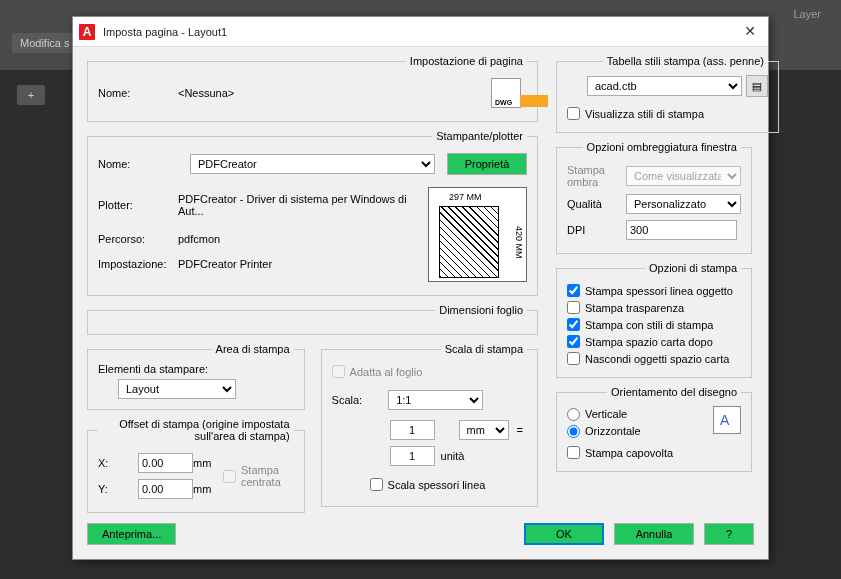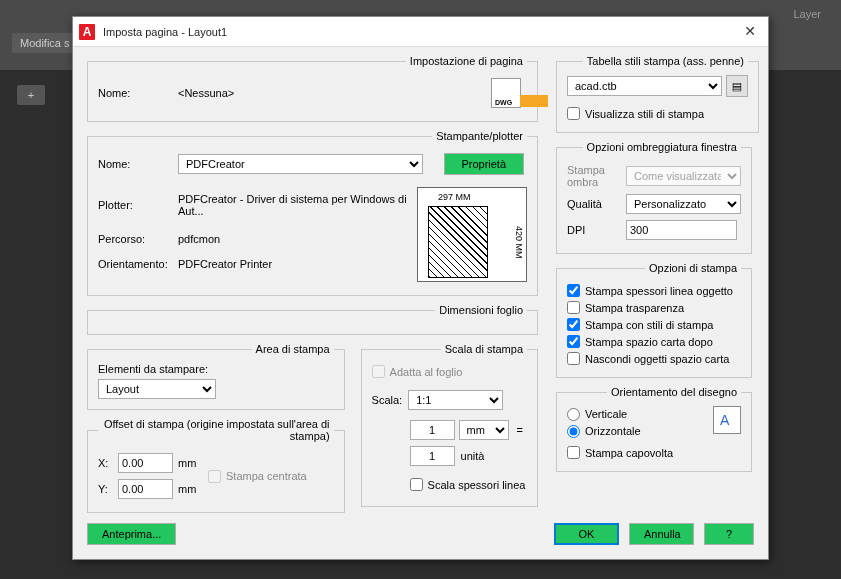--- a/index.html
+++ b/index.html
@@ -22,43 +22,43 @@
   fieldset { border: 1px solid #c8c8c8; padding: 8px 10px 10px 10px; font-size: 11px; }
   legend { padding: 0 4px; color: #000; text-align: right; }
   table.layout { border-collapse: collapse; width: 100%; }
   table.layout td { padding: 3px 0; vertical-align: middle; }
   td.lbl { width: 80px; color: #000; }
   td.val { color: #000; }
   .dwg-icon { width: 30px; height: 30px; background: linear-gradient(#fff,#fff); border: 1px solid #999; position: relative; }
   .dwg-icon::before { content: ""; position: absolute; width: 100%; height: 12px; bottom: 0; background: #f5a623; }
   .dwg-icon::after { content: "DWG"; position: absolute; bottom: 1px; left: 3px; font-size: 7px; font-weight: bold; color: #000; }
 
-  select, input[type=text] { border: 1px solid #ababab; background: #fff; height: 20px; padding: 1px 3px; }
+  select, input[type=text] { border: 1px solid #ababab; background: #fff; height: 20px; padding: 1px 3px; margin-left: 20px; }
   .btn { background: #22c55e; border: 1px solid #adadad; padding: 2px 14px; height: 22px; line-height: 16px; cursor: pointer; text-align: center; }
   .btn.default { border: 2px solid #0078d7; padding: 1px 13px; }
 
-  .preview-box { width: 110px; height: 95px; border: 1px solid #666; background: #fff; position: relative; margin-left: 8px; }
+  .preview-box { width: 99px; height: 95px; border: 1px solid #666; background: #fff; position: relative; margin-left: 8px; }
   .preview-dim-w { position: absolute; top: 4px; left: 20px; font-size: 9px; }
   .preview-dim-h { position: absolute; right: 2px; top: 38px; font-size: 9px; writing-mode: vertical-rl; }
   .preview-hatch { position: absolute; top: 18px; left: 10px; width: 60px; height: 72px; background: repeating-linear-gradient(45deg,#000,#000 1px,#fff 1px,#fff 5px); border: 1px solid #000; }
 
   .row2 { display: flex; gap: 12px; margin-top: 8px; }
   .area-col { width: 280px; }
   .scale-col { flex: 1; }
 
   .chk { display: flex; align-items: center; gap: 5px; padding: 2px 0; }
   .chk input { margin: 0; width: 13px; height: 13px; }
   .chk.disabled { color: #888; }
   .radio { display: flex; align-items: flex-start; gap: 5px; padding: 2px 0; }
   .radio input { margin: 0; }
   .orient-icon { width: 28px; height: 28px; border: 1px solid #888; background: #fff; position: relative; }
   .orient-icon::after { content: "A"; position: absolute; left: 6px; top: 5px; font-size: 14px; color: #36c; transform: rotate(0deg); }
 
   .dlg-buttons { display: flex; justify-content: flex-end; gap: 10px; padding: 10px 14px 14px 0; }
-  .dlg-buttons .btn { width: 65px; }
+  .dlg-buttons .btn { width: 80px; }
   .prev-btn-wrap { position: absolute; left: 14px; bottom: 14px; }
 
   .styles-row { display: flex; gap: 4px; align-items: center; }
   .icon-btn { width: 22px; height: 22px; border: 1px solid #adadad; background: #e1e1e1; display: flex; align-items: center; justify-content: center; cursor: pointer; }
   .eq { padding: 0 4px; }
 </style>
 </head>
 <body>
 
 <div class="bg-ribbon"></div>
@@ -115,21 +115,21 @@
                 <div class="preview-dim-h">420 MM</div>
                 <div class="preview-hatch"></div>
               </div>
             </td>
           </tr>
           <tr>
             <td class="lbl">Percorso:</td>
             <td class="val">pdfcmon</td>
           </tr>
           <tr>
-            <td class="lbl">Orientamento:</td>
+            <td class="lbl">Impostazione:</td>
             <td class="val">PDFCreator Printer</td>
           </tr>
           <tr>
                 <td></td>
                 <td></td>
               </tr>
         </tbody>
           </table>
       </fieldset>
 

